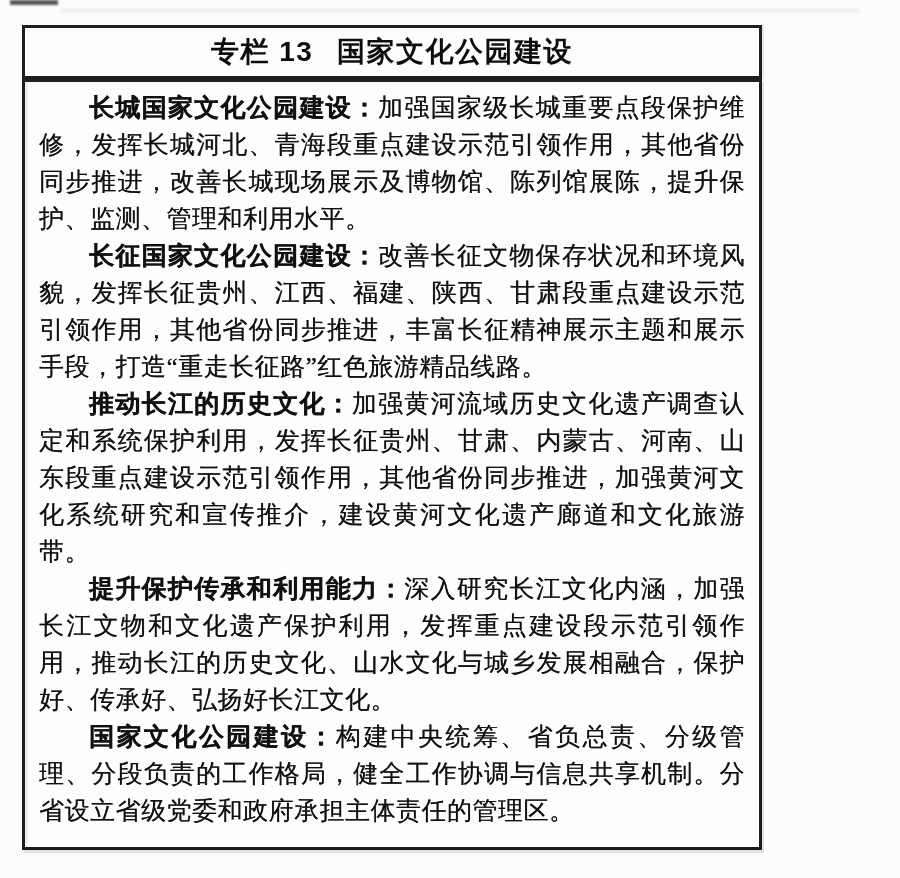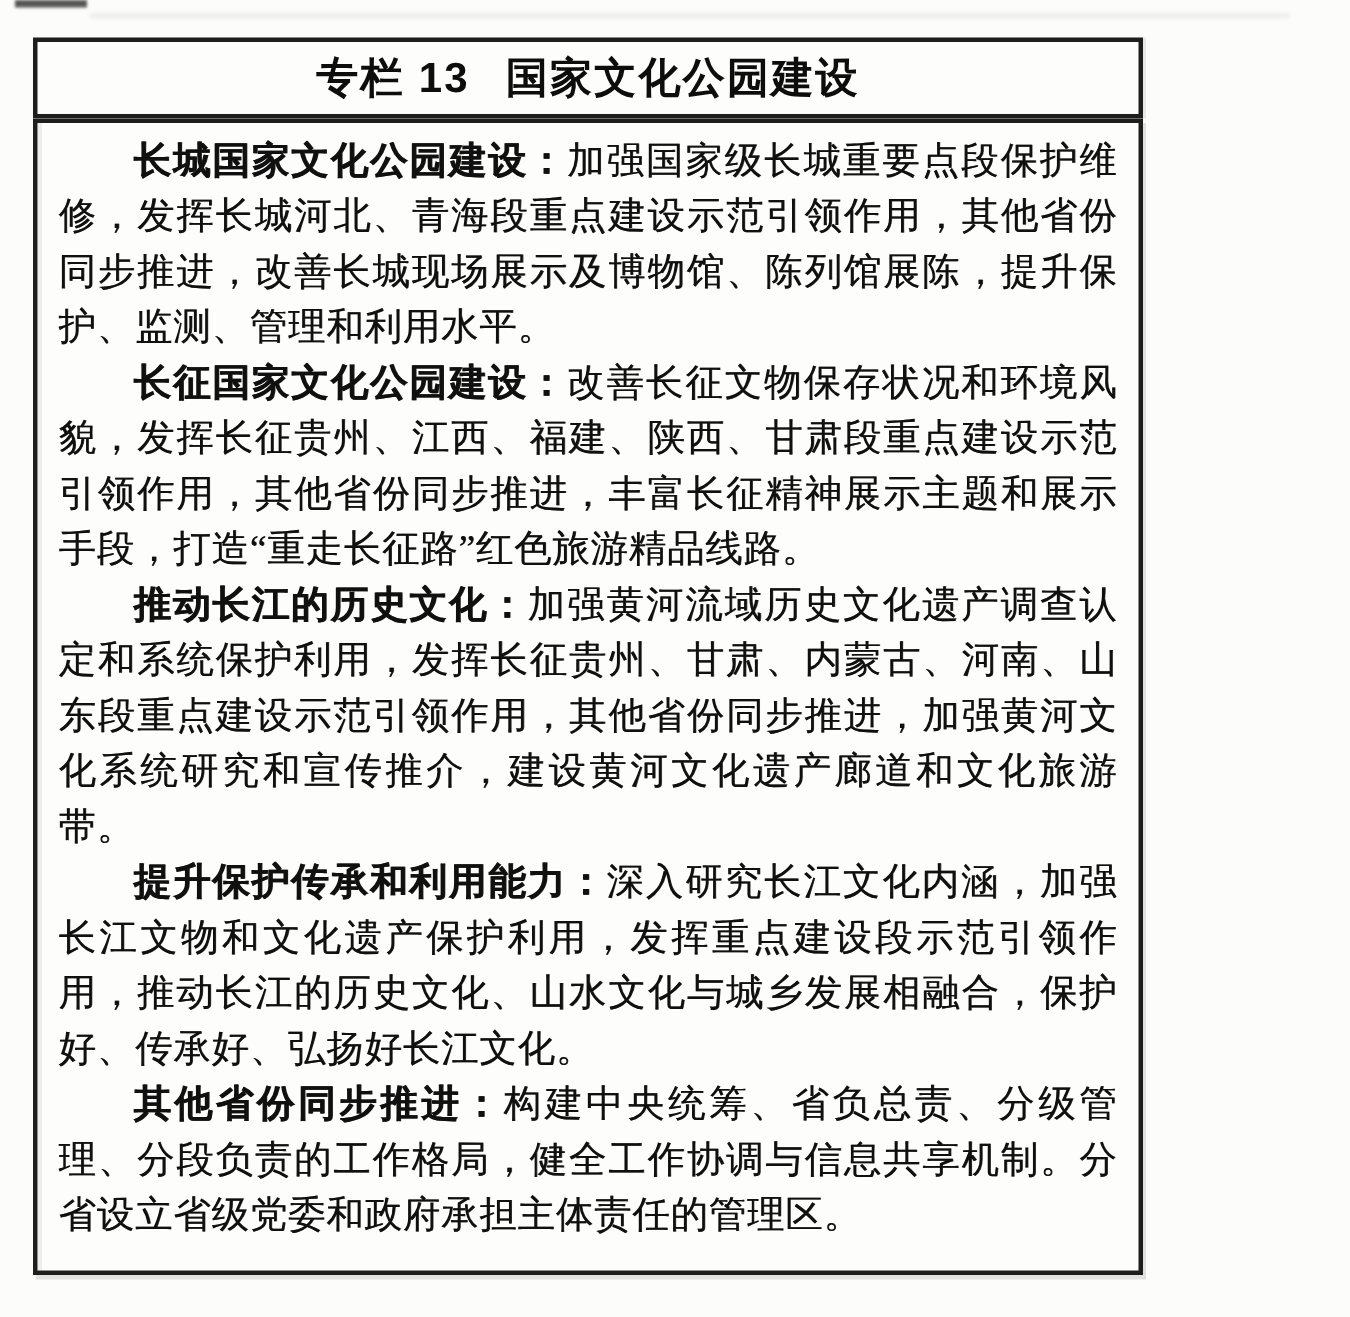--- a/index.html
+++ b/index.html
@@ -88,17 +88,17 @@
     <div class="panel-body">
   <p class="para"><span class="lead">长城国家文化公园建设：</span><span class="body-text">加强国家级长城重要点段保护维修，发挥长城河北、青海段重点建设示范引领作用，其他省份同步推进，改善长城现场展示及博物馆、陈列馆展陈，提升保护、监测、管理和利用水平。</span></p>
 
 
   <p class="para"><span class="lead">长征国家文化公园建设：</span><span class="body-text">改善长征文物保存状况和环境风貌，发挥长征贵州、江西、福建、陕西、甘肃段重点建设示范引领作用，其他省份同步推进，丰富长征精神展示主题和展示手段，打造“重走长征路”红色旅游精品线路。</span></p>
 
   <p class="para"><span class="lead">推动长江的历史文化：</span><span class="body-text">加强黄河流域历史文化遗产调查认定和系统保护利用，发挥长征贵州、甘肃、内蒙古、河南、山东段重点建设示范引领作用，其他省份同步推进，加强黄河文化系统研究和宣传推介，建设黄河文化遗产廊道和文化旅游带。</span></p>
 
   <p class="para"><span class="lead">提升保护传承和利用能力：</span><span class="body-text">深入研究长江文化内涵，加强长江文物和文化遗产保护利用，发挥重点建设段示范引领作用，推动长江的历史文化、山水文化与城乡发展相融合，保护好、传承好、弘扬好长江文化。</span></p>
 
-  <p class="para"><span class="lead">其他省份同步推进：</span><span class="body-text">构建中央统筹、省负总责、分级管理、分段负责的工作格局，健全工作协调与信息共享机制。分省设立省级党委和政府承担主体责任的管理区。</span></p>
+  <p class="para"><span class="lead">国家文化公园建设：</span><span class="body-text">构建中央统筹、省负总责、分级管理、分段负责的工作格局，健全工作协调与信息共享机制。分省设立省级党委和政府承担主体责任的管理区。</span></p>
 </div>
 
   </div>
 </div>
 
 </body></html>

